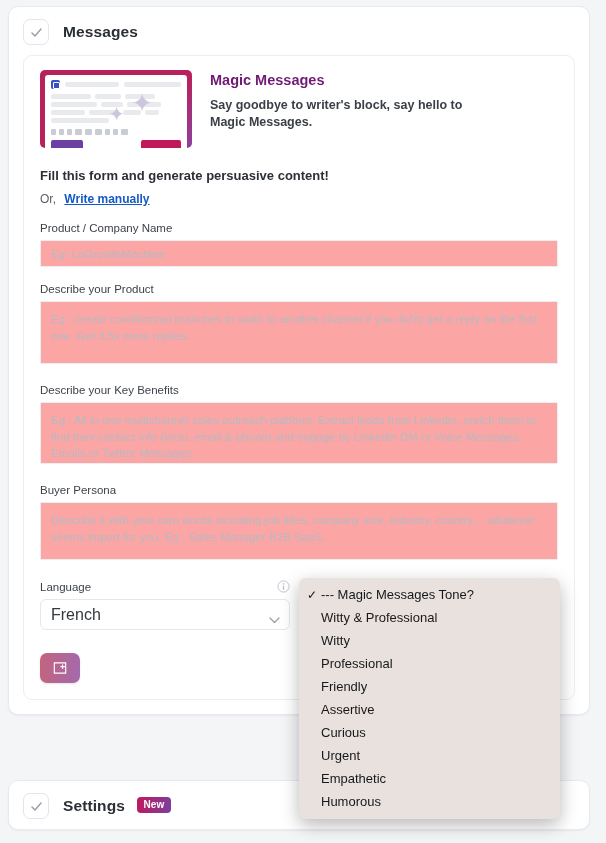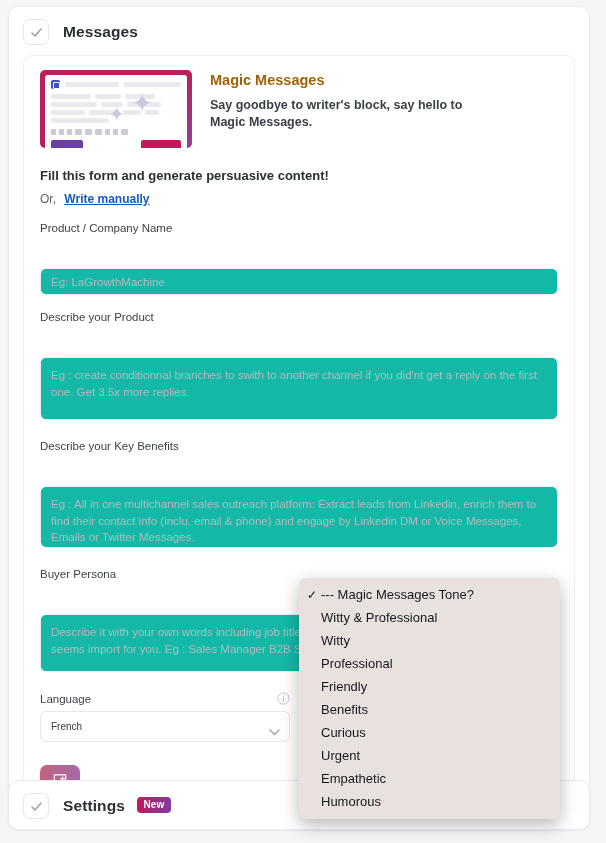--- a/index.html
+++ b/index.html
@@ -83,65 +83,64 @@
   .t-tool { display:flex; gap:3px; margin-top:6px; align-items:center;}
   .t-tool i { width:5px;height:6px;background:#c9ccd4;display:block;border-radius:1px;}
   .t-btns { display:flex; justify-content:space-between; margin-top:5px;}
   .t-b1{width:32px;height:10px;background:#6c3fa3;border-radius:2px;}
   .t-b2{width:40px;height:10px;background:#c2185b;border-radius:2px;}
   .spark { position:absolute; color:#cfc6dd; }
   .spark.s1 { right: 34px; top: 13px; font-size: 26px; }
   .spark.s2 { right: 62px; top: 27px; font-size: 20px; }
 
   .promo-txt { padding-top: 2px; }
-  .promo-h { font-size: 14.5px; font-weight: bold; color: #a16207; margin: 0 0 9px 0; }
+  .promo-h { font-size: 14.5px; font-weight: bold; color: #701a75; margin: 0 0 9px 0; }
   .promo-p { font-size: 12.5px; font-weight: bold; color: #3a3f47; line-height: 1.35; margin: 0; max-width: 290px;}
 
   .fill-h {
     font-size: 13px; font-weight: bold; color: #2b2f36;
     margin: 20px 0 9px 0;
   }
   .or-line { font-size: 12px; color: #5b6069; margin-bottom: 16px; }
   .or-line a { color: #1559c4; text-decoration: underline; font-weight: bold; margin-left: 5px; }
 
   .field { margin-bottom: 16px; }
   .f-lab { font-size: 11.5px; color: #3d424a; margin-bottom: 6px; display:block; }
   .f-in, .f-ta {
     width: 100%;
     border: 1px solid #eceef1;
-    background: #14b8a6;
-    border-radius: 6px;
+    background: #fca5a5;
+    border-radius: 1px;
     font-family: "Liberation Sans", sans-serif;
     font-size: 11.5px;
     color: #33383f;
     padding: 9px 10px;
     resize: none;
     outline: none;
     line-height: 1.45;
-    margin-top: 28px;
   }
   .f-in { height: 27px; padding: 6px 10px; }
   .f-in::placeholder, .f-ta::placeholder { color: #b5bac2; }
   .ta-60 { height: 63px; }
   .ta-72 { height: 62px; }
   .ta-62 { height: 58px; }
 
   .two-col { display: flex; gap: 18px; }
   .col { flex: 1 1 0; min-width: 0; }
   .lab-row { display:flex; align-items:center; justify-content:space-between; margin-bottom:6px;text-align:right;}
   .info-ic { color: #b9bec6; display:flex; }
 
   .select-wrap { position: relative; }
   select.sel {
     width: 100%; height: 31px;
     -webkit-appearance: none; appearance: none;
     border: 1px solid #e5e7eb; border-radius: 6px;
     background: #fff;
     font-family: "Liberation Sans", sans-serif;
-    font-size: 10px; color: #33383f;
+    font-size: 16px; color: #33383f;
     padding: 0 28px 0 10px;
     outline: none;
   }
   select.sel.focused { border: 2px solid #a46fd0; }
   .caret {
     position:absolute; right: 10px; top: 11px;
     pointer-events: none; color: #9aa0a8;
   }
 
   .gen-btn {
@@ -380,21 +379,21 @@
         <div class="dd-item">
           <span class="tick"></span>
           <span class="dd-label">Professional</span>
         </div>
         <div class="dd-item">
           <span class="tick"></span>
           <span class="dd-label">Friendly</span>
         </div>
         <div class="dd-item">
           <span class="tick"></span>
-          <span class="dd-label">Benefits</span>
+          <span class="dd-label">Assertive</span>
         </div>
         <div class="dd-item">
           <span class="tick"></span>
           <span class="dd-label">Curious</span>
         </div>
         <div class="dd-item">
           <span class="tick"></span>
           <span class="dd-label">Urgent</span>
         </div>
         <div class="dd-item">

